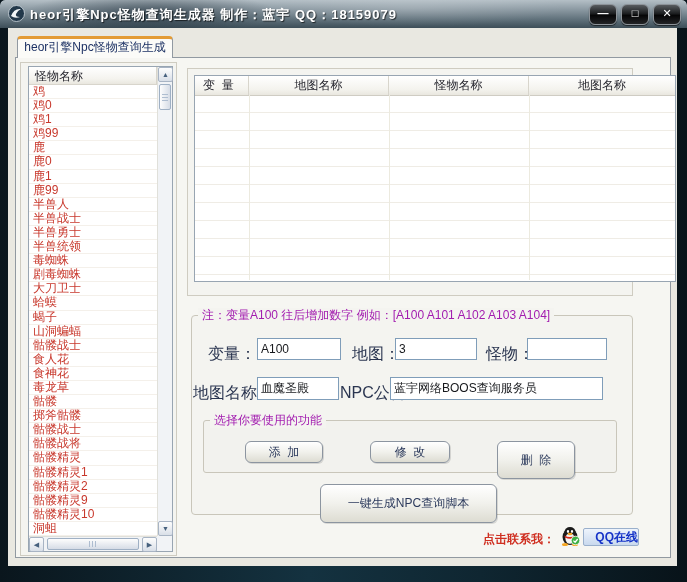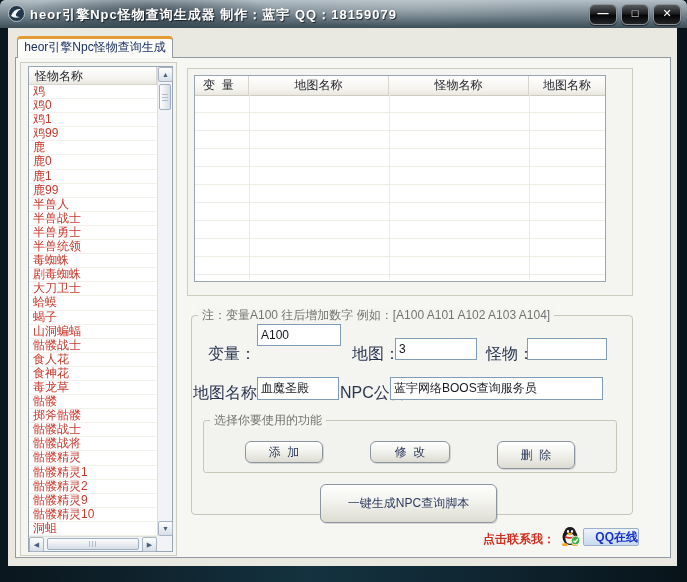--- a/index.html
+++ b/index.html
@@ -97,21 +97,21 @@
     background:linear-gradient(180deg,#fdfdfd,#d6dce6);
     border:1px solid #9fb0c4;border-radius:2px;box-sizing:border-box;
   }
   .hthumb::after{
     content:"";position:absolute;top:2px;bottom:2px;left:41px;width:8px;
     background:repeating-linear-gradient(90deg,#aebdd0 0 1px,transparent 1px 3px);
   }
   
   .table-panel{left:187px;top:68px;width:446px;height:228px;}
   .tableview{
-    position:absolute;left:194px;top:75px;width:412px;height:207px;
+    position:absolute;left:194px;top:75px;width:482px;height:207px;
     background:#ffffff;border:1px solid #98a5b2;box-sizing:border-box;
   }
   .t-header{display:flex;height:19px;
     background:linear-gradient(180deg,#ffffff 0%,#f4f3ee 70%,#e9e7df 100%);
     border-bottom:1px solid #cfccc3;}
   .t-hcell{
     font-size:12px;color:#26262e;line-height:19px;text-align:center;
     border-right:1px solid #d8d5cc;box-sizing:border-box;overflow:hidden;white-space:pre;
   }
   .t-hcell.c0{width:54px;text-align:left;padding-left:8px;}
@@ -122,21 +122,21 @@
   .t-row{height:17px;border-bottom:1px solid #efece5;}
   .t-vline{position:absolute;top:19px;bottom:1px;width:1px;background:#eceadf;}
   
   .groupbox{
     position:absolute;border:1px solid #c9c6ba;border-radius:4px;box-sizing:border-box;
     background:#f4f4f0;
   }
   .note-group{left:191px;top:315px;width:442px;height:200px;}
   .group-label{
     position:absolute;top:-8px;left:6px;background:#f4f4f0;padding:0 4px;
-    font-size:12px;color:#737373;white-space:nowrap;line-height:15px;
+    font-size:12px;color:#a21caf;white-space:nowrap;line-height:15px;
   }
   .func-group{left:203px;top:420px;width:414px;height:53px;border-radius:3px;background:#f2f2ee;}
   .f-label{position:absolute;font-size:16px;color:#2a3550;white-space:nowrap;}
   .f-input{
     position:absolute;border:1px solid #7f9db9;background:#ffffff;
     font-size:12px;color:#16181c;padding:2px 3px;box-sizing:border-box;
     font-family:"Liberation Sans","DejaVu Sans",sans-serif;
   }
   .xp-btn{
     position:absolute;
@@ -252,37 +252,37 @@
     <div class="t-vline" style="left:54px;"></div>
     <div class="t-vline" style="left:194px;"></div>
     <div class="t-vline" style="left:334px;"></div>
   </div>
 
   <div class="groupbox note-group">
     <span class="group-label">注：变量A100 往后增加数字 例如：[A100 A101 A102 A103 A104]</span>
   </div>
 
   <span class="f-label" style="left:208px;top:344px;">变量：</span>
-  <input class="f-input" style="left: 257px; top: 324px; width: 84px; height: 22px;" value="A100">
+  <input class="f-input" style="left: 257px; top: 338px; width: 84px; height: 22px;" value="A100">
   <span class="f-label" style="left:352px;top:344px;">地图：</span>
   <input class="f-input" style="left: 395px; top: 338px; width: 82px; height: 22px;" value="3">
   <span class="f-label" style="left:486px;top:344px;">怪物：</span>
   <input class="f-input" style="left: 527px; top: 338px; width: 80px; height: 22px;" value="">
 
   <span class="f-label" style="left:193px;top:383px;">地图名称：</span>
   <input class="f-input" style="left: 257px; top: 377px; width: 82px; height: 23px;" value="血魔圣殿">
   <span class="f-label" style="left:340px;top:383px;">NPC公告：</span>
   <input class="f-input" style="left: 390px; top: 377px; width: 213px; height: 23px;" value="蓝宇网络BOOS查询服务员">
 
   <div class="groupbox func-group">
     <span class="group-label">选择你要使用的功能</span>
   </div>
   <button class="xp-btn" style="left:370px;top:441px;width:80px;height:22px;">修  改</button>
   <button class="xp-btn" style="left:245px;top:441px;width:78px;height:22px;">添  加</button>
-  <button class="xp-btn" style="left:497px;top:441px;width:78px;height:28px;">删  除</button>
+  <button class="xp-btn" style="left:497px;top:441px;width:78px;height:38px;">删  除</button>
 
   <button class="xp-btn" style="left:320px;top:484px;width:177px;height:39px;">一键生成NPC查询脚本</button>
 
   <span class="contact-label">点击联系我：</span>
   <svg class="qq-icon" viewBox="0 0 21 20">
     <ellipse cx="10" cy="11" rx="7.5" ry="8" fill="#1b1b1b"></ellipse>
     <ellipse cx="10" cy="6" rx="5.5" ry="5" fill="#1b1b1b"></ellipse>
     <ellipse cx="10" cy="12.5" rx="4.6" ry="5.2" fill="#f4f4f4"></ellipse>
     <ellipse cx="8" cy="5.5" rx="1.1" ry="1.4" fill="#fff"></ellipse>
     <ellipse cx="12" cy="5.5" rx="1.1" ry="1.4" fill="#fff"></ellipse>

